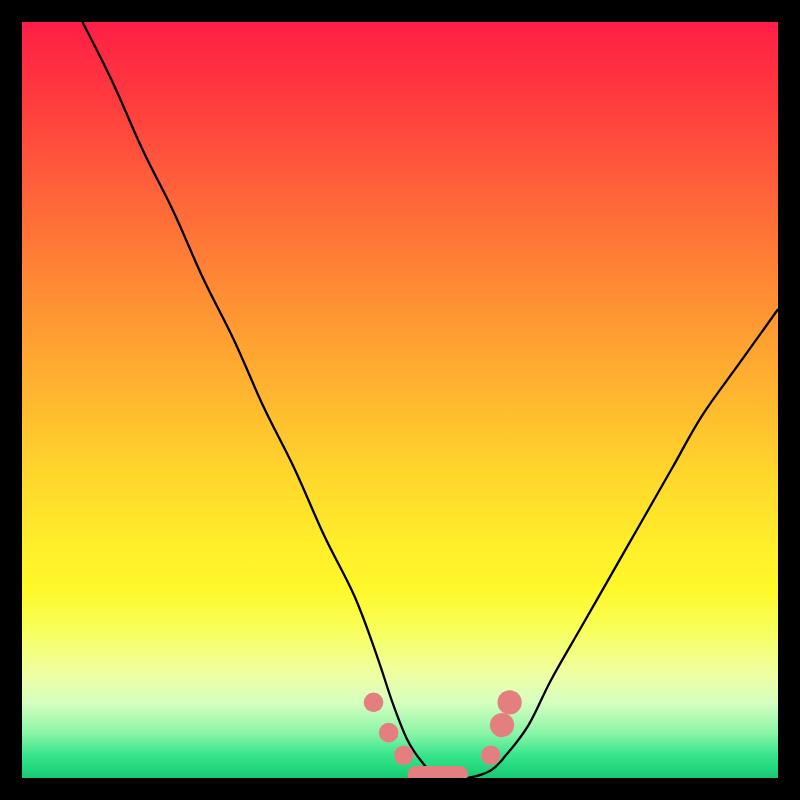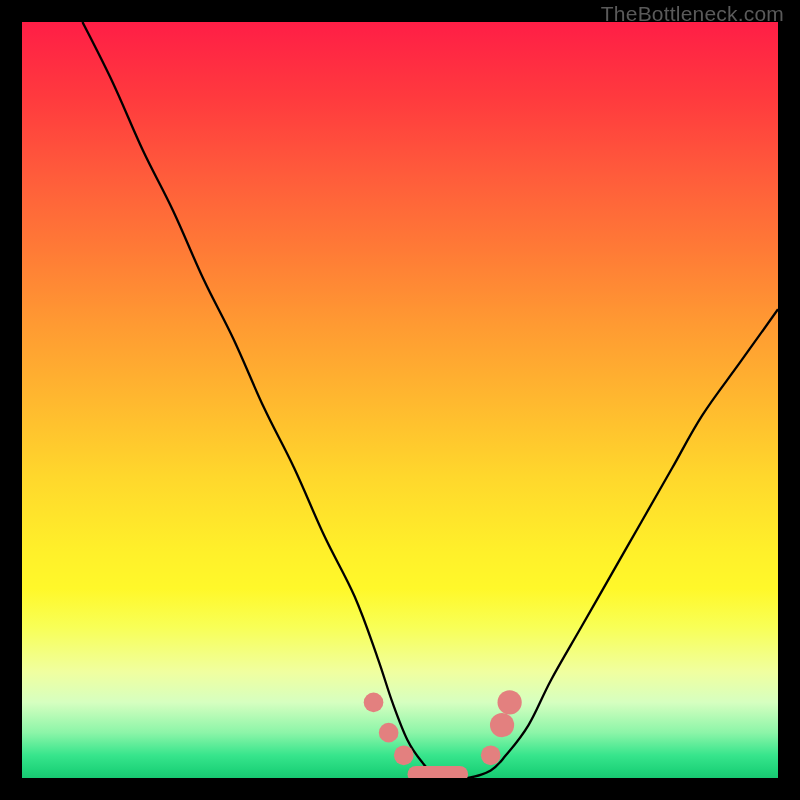--- a/index.html
+++ b/index.html
@@ -74,14 +74,13 @@
         <circle cx="351.54" cy="680.40" r="9.83" fill="#e3807f"></circle>
         <circle cx="366.66" cy="710.64" r="9.83" fill="#e3807f"></circle>
         <circle cx="381.78" cy="733.32" r="9.83" fill="#e3807f"></circle>
         <rect x="385.56" y="743.90" width="60.48" height="16.63" rx="8.32" ry="8.32" fill="#e3807f"></rect>
         <circle cx="468.72" cy="733.32" r="9.83" fill="#e3807f"></circle>
         <circle cx="480.06" cy="703.08" r="12.10" fill="#e3807f"></circle>
         <circle cx="487.62" cy="680.40" r="12.10" fill="#e3807f"></circle>
       </g>
   </svg>
 
-  <div class="watermark">TheBottleneck.com</div>
 </div>
 
 </body></html>

